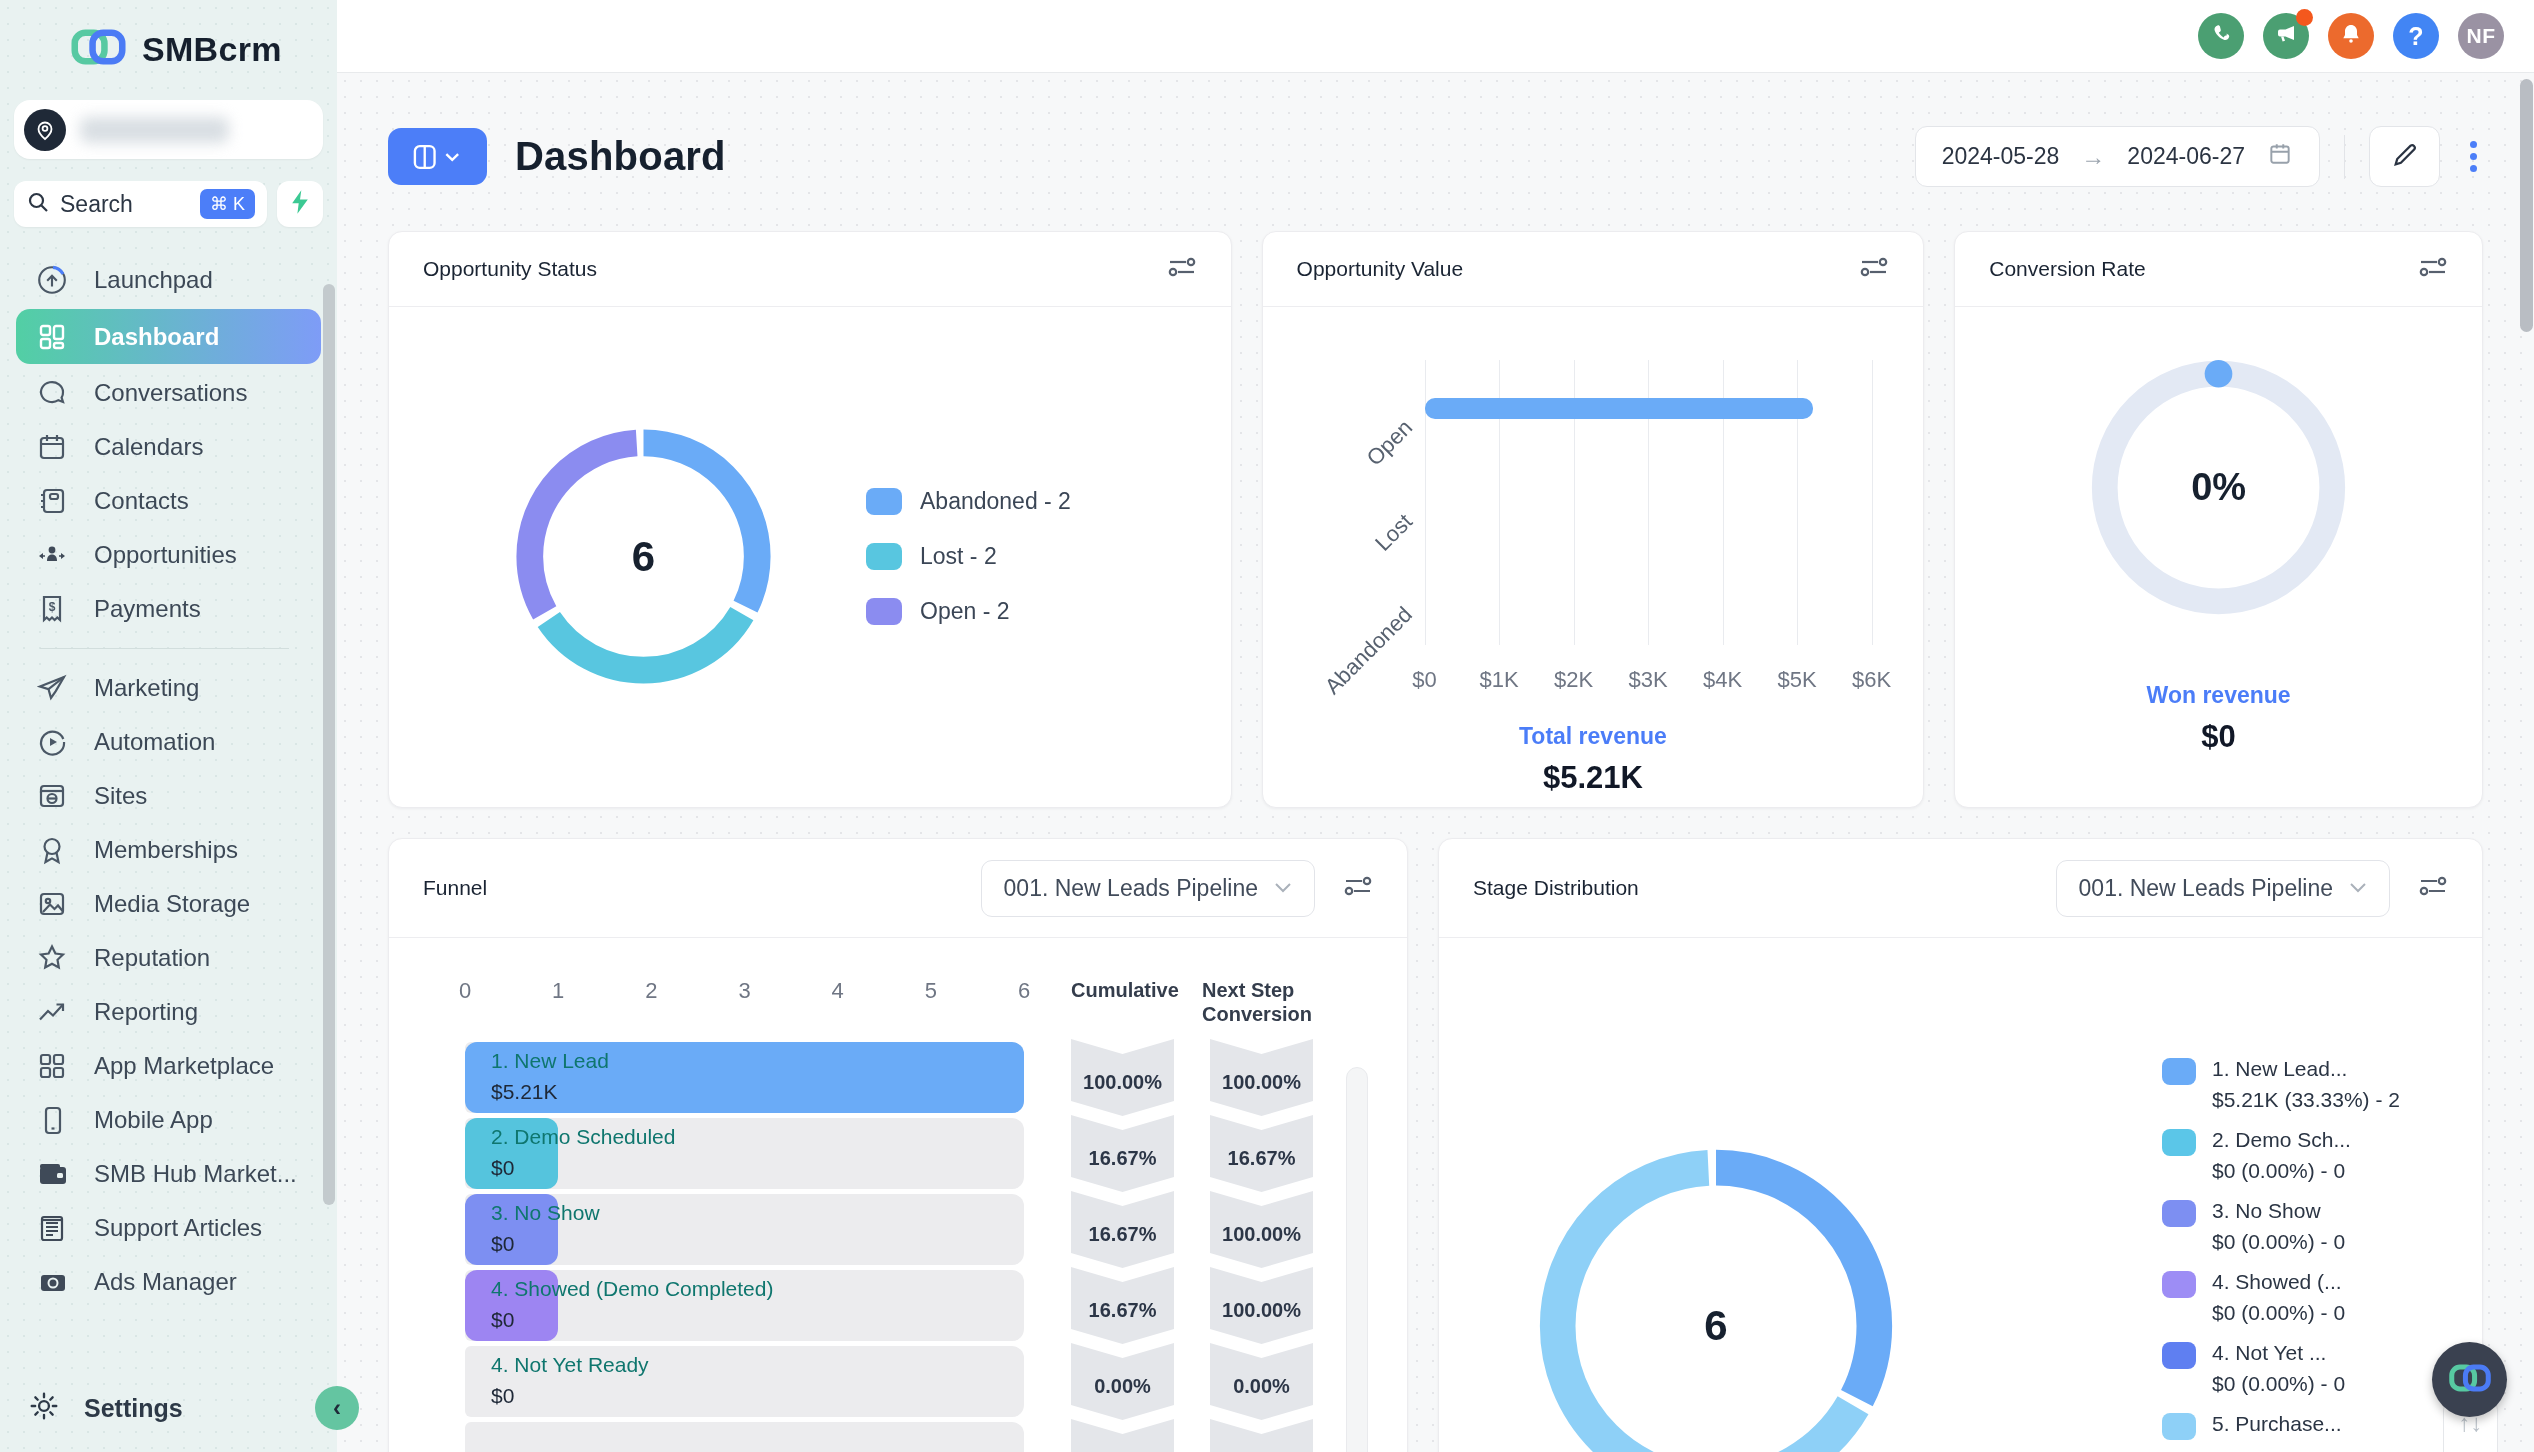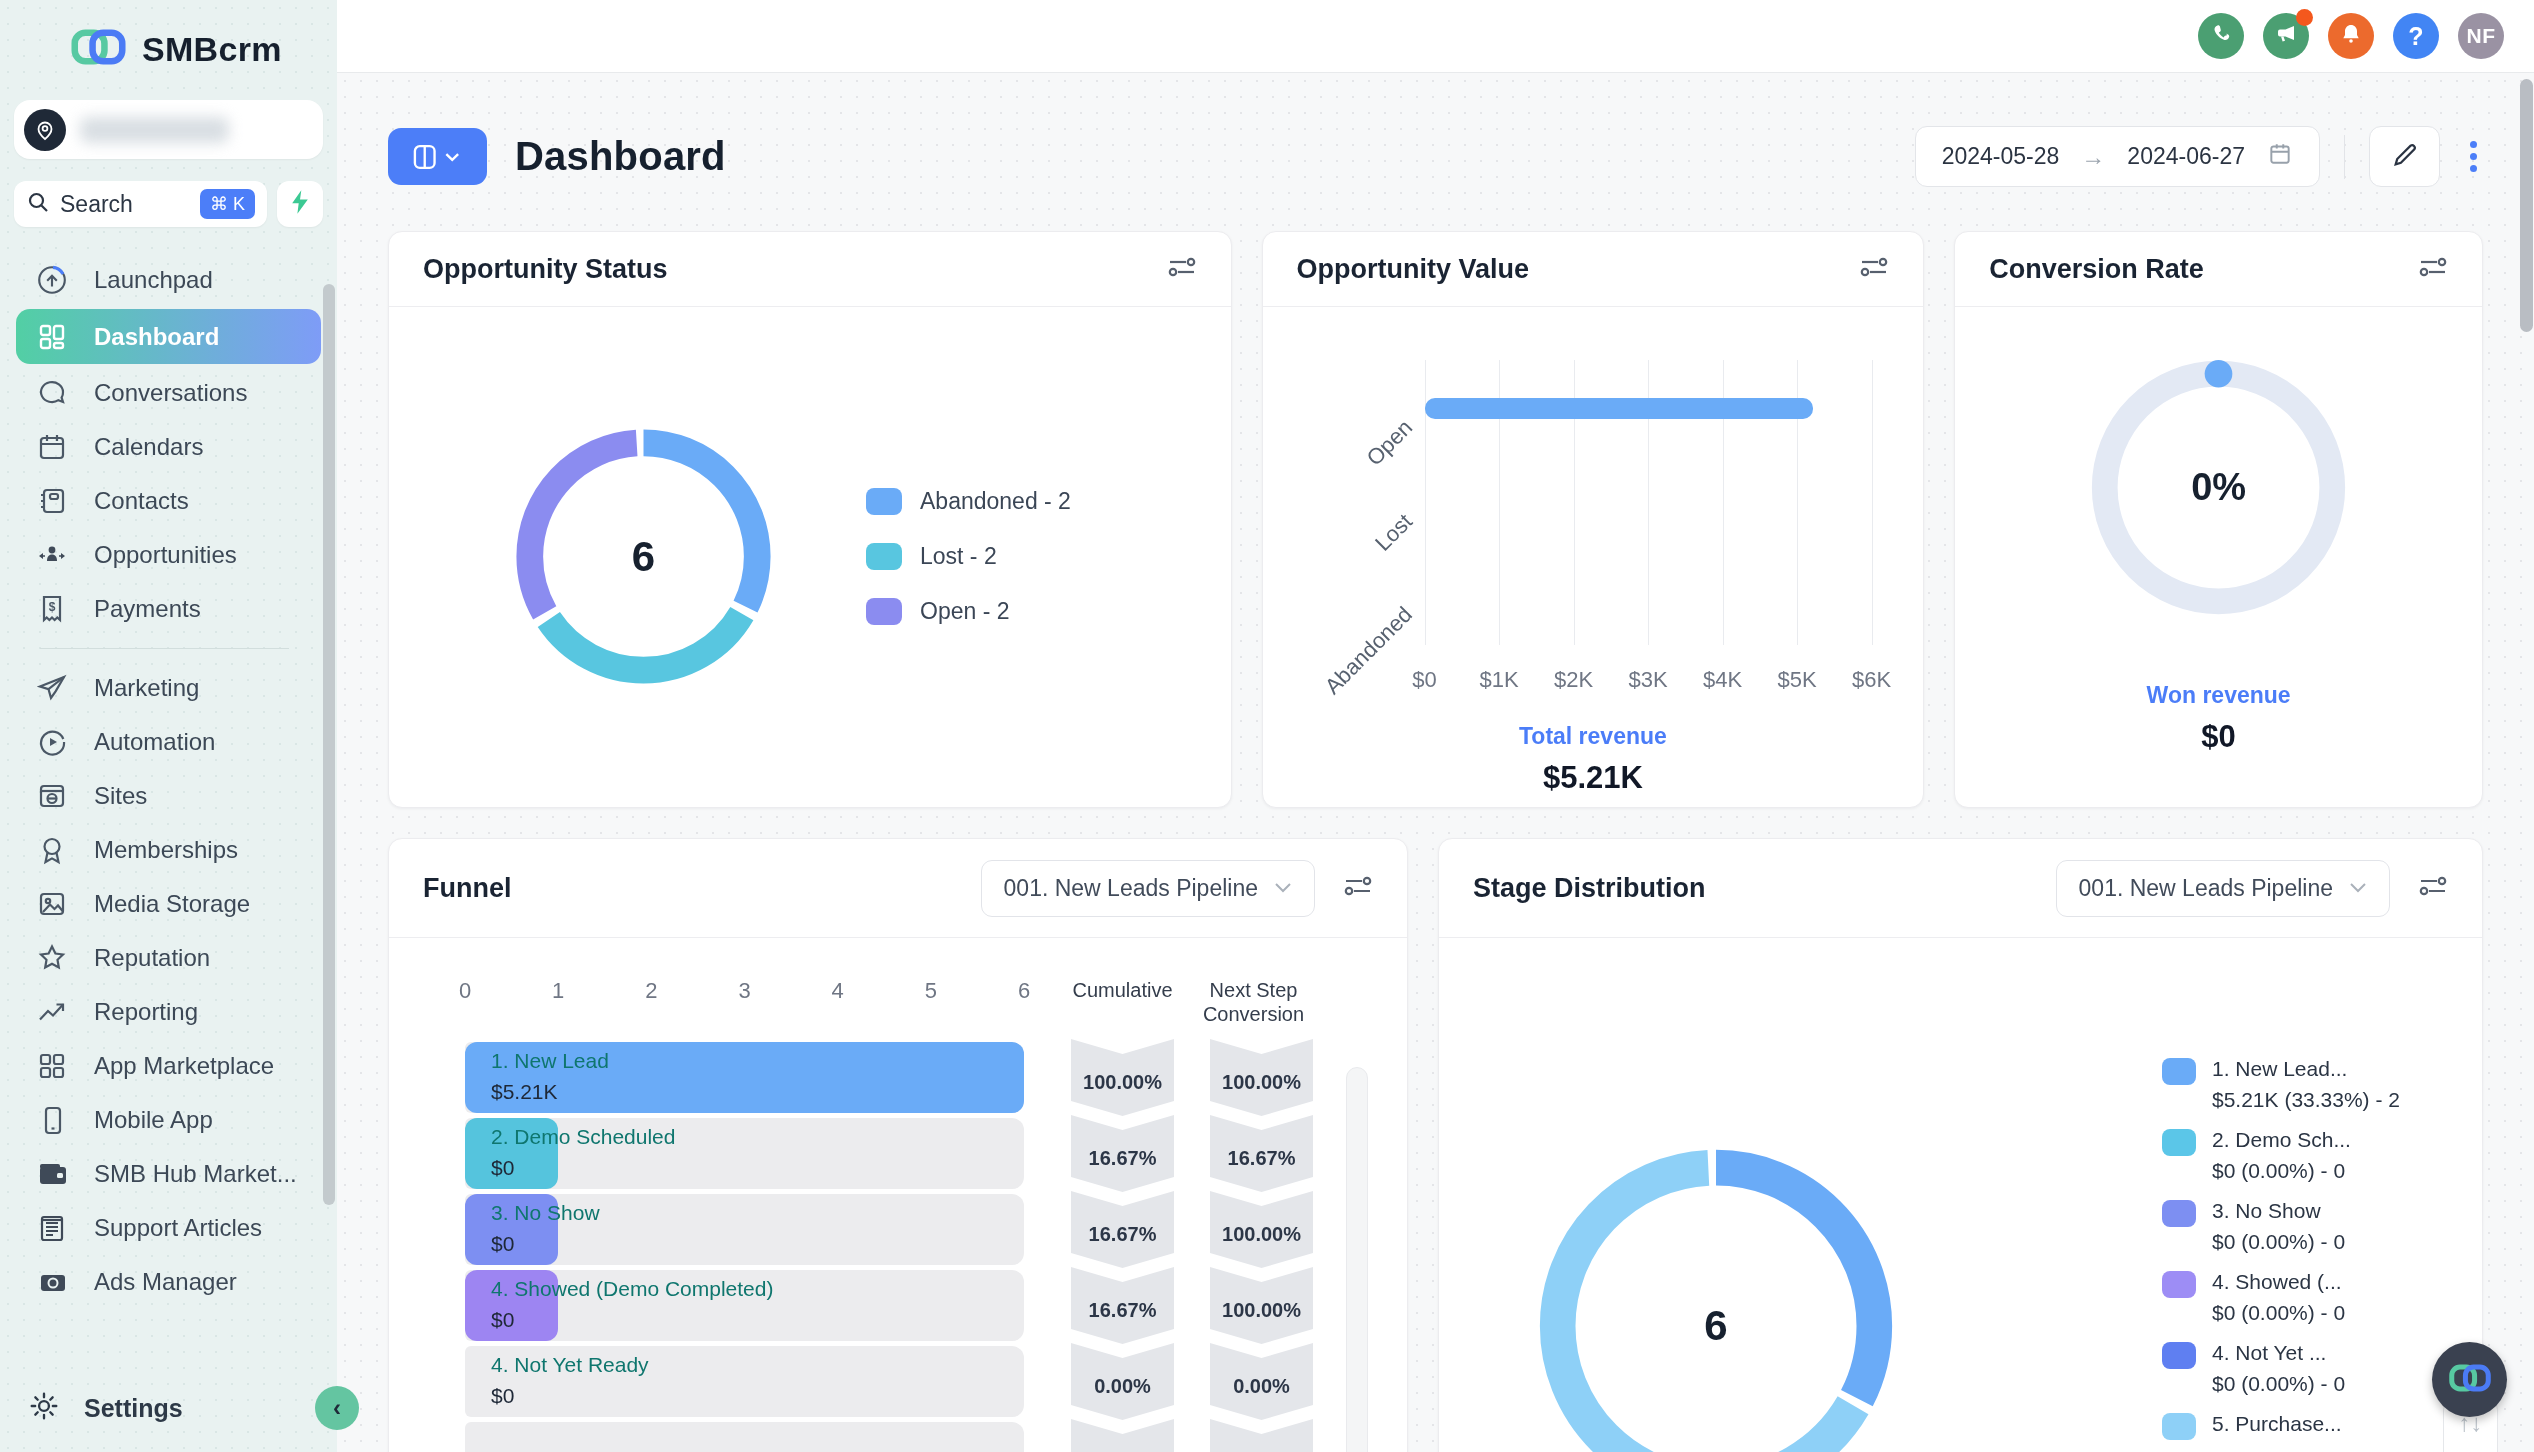--- a/index.html
+++ b/index.html
@@ -66,21 +66,21 @@
     display:flex; align-items:center; justify-content:center; cursor:pointer; }
   .kebab { display:flex; flex-direction:column; gap:5px; padding:6px; cursor:pointer; }
   .kebab span { width:7px; height:7px; border-radius:50%; background:#4c7ef8; }
 
   
   .row1 { display:flex; gap:30px; margin-top:44px; height:577px; }
   .row2 { display:flex; gap:30px; margin-top:30px; height:713px; }
   .card { background:#fff; border:1px solid #ececef; border-radius:14px; box-shadow:0 1px 3px rgba(16,24,40,.05); position:relative; overflow:hidden; }
   .card-head { height:75px; display:flex; align-items:center; justify-content:space-between; padding:0 34px; border-bottom:1px solid #ededf0; }
   .card-head.tall { height:99px; }
-  .card-title { font-size:27px; font-weight:700; color:#1a2433; }
+  .card-title { font-size:21px; font-weight:400; color:#1a2433; }
   .head-right { display:flex; align-items:center; gap:28px; }
   .pipeline-select { height:57px; background:#fff; border:1px solid #e2e4e9; border-radius:11px;
     display:flex; align-items:center; gap:16px; padding:0 22px; font-size:23px; color:#414b5a; cursor:pointer; }
 
   
   .c-status { width:844px; }
   .status-body { height:calc(100% - 76px); display:flex; align-items:center; padding:0 0 0 121px; gap:89px; }
   .donut-wrap { position:relative; width:267px; height:267px; flex:none; }
   .donut-center { position:absolute; inset:0; display:flex; align-items:center; justify-content:center;
     font-size:42px; font-weight:600; color:#17212f; }
@@ -105,21 +105,21 @@
   
   .c-conv { width:529px; }
   .conv-body { display:flex; flex-direction:column; align-items:center; padding-top:42px; }
 
   
   .c-funnel { width:1020px; }
   .fbody { padding:40px 0 0 76px; position:relative; }
   .fhead-row { display:flex; align-items:flex-start; margin-bottom:16px; }
   .faxis { width:559px; position:relative; height:34px; flex:none; }
   .faxis span { position:absolute; transform:translateX(-50%); font-size:22px; color:#6f7684; }
-  .fcolhead { width:103px; flex:none; text-align:center; font-size:20px; font-weight:400; color:#343d4c; line-height:1.2; }
+  .fcolhead { width:103px; flex:none; font-size:20px; font-weight:700; color:#343d4c; line-height:1.2; }
   .fch1 { margin-left:47px; } .fch2 { margin-left:28px; }
   .frow { display:flex; height:71px; margin-bottom:5px; }
   .ftrack { width:559px; flex:none; background:#ececee; border-radius:6px 12px 12px 6px; position:relative; }
   .fbar { position:absolute; left:0; top:0; bottom:0; border-radius:12px; }
   .flabel { position:absolute; left:26px; top:7px; z-index:2; }
   .flabel .fname { font-size:21px; color:#0f766e; }
   .flabel .fval { font-size:21px; color:#1e2837; margin-top:7px; }
   .fchev { width:103px; flex:none; height:77px; margin-top:-3px; background:#e4e6ea;
     clip-path:polygon(0 0,50% 15px,100% 0,100% calc(100% - 15px),50% 100%,0 calc(100% - 15px));
     display:flex; align-items:center; justify-content:center; padding-top:10px;

